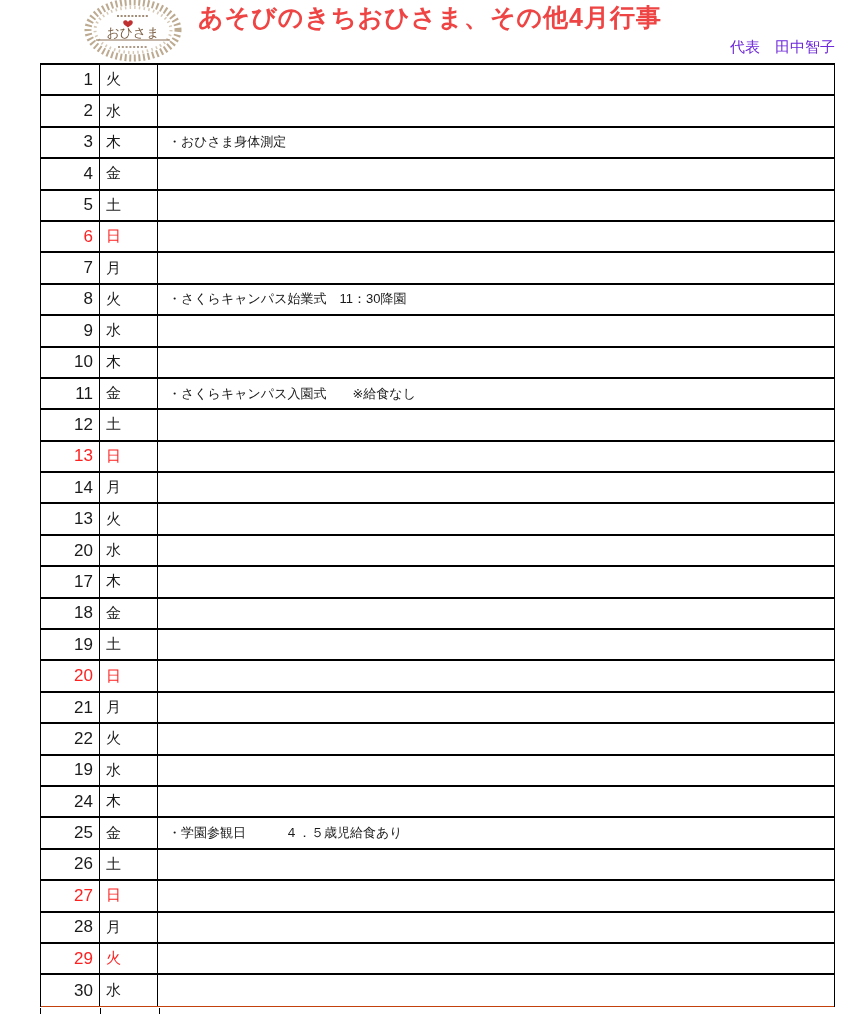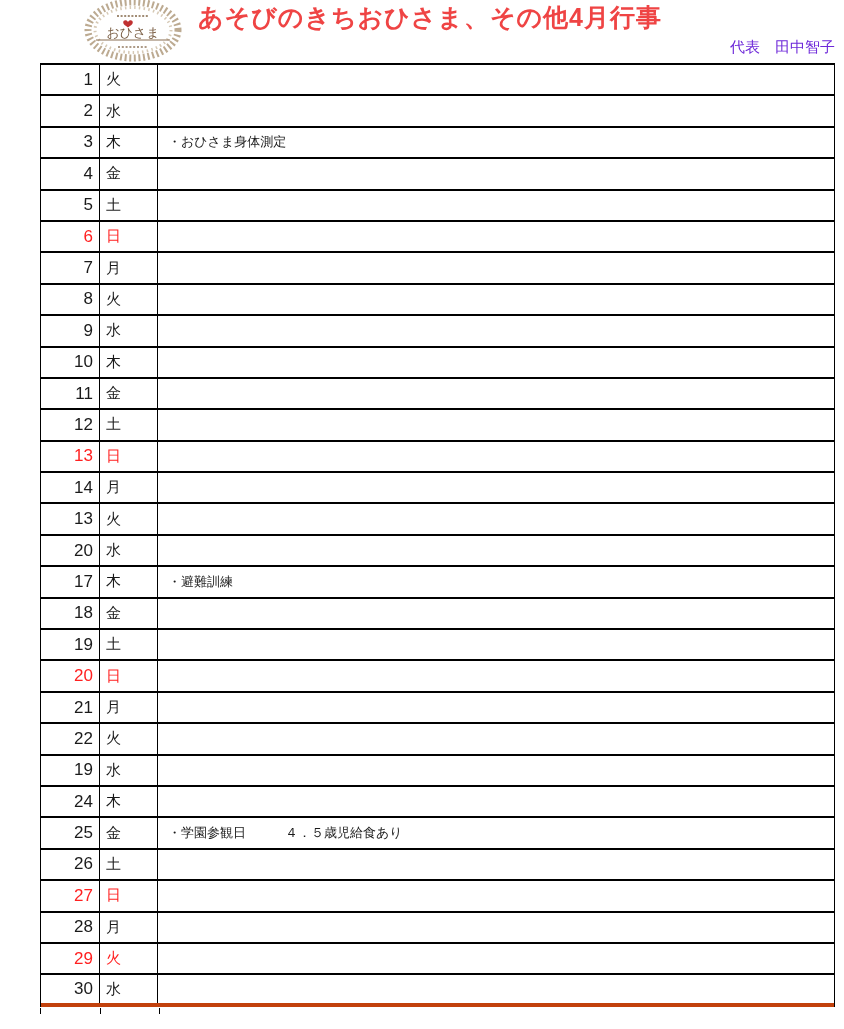--- a/index.html
+++ b/index.html
@@ -24,21 +24,21 @@
   
   .cal{
     position:absolute;left:40px;top:63px;width:793px;
     border-left:1px solid #000;border-right:1px solid #000;border-top:2px solid #000;
     box-sizing:content-box;
   }
   .row{
     display:grid;grid-template-columns:59px 58px 1fr;
     height:31.4px;box-sizing:border-box;border-bottom:2px solid #000;
   }
-  .row:last-child{border-bottom:4px solid #c2410c;}
+  .row:last-child{border-bottom:1px solid #c2410c;}
   .cell{display:flex;align-items:center;box-sizing:border-box;overflow:hidden;}
   .c-day{
     justify-content:flex-end;padding-right:6px;font-size:17px;
     border-right:1px solid #000;
   }
   .c-wd{
     padding-left:6px;font-size:15px;border-right:1px solid #000;
   }
   .c-event{padding-left:10px;font-size:13px;white-space:pre;}
   .red .c-day,.red .c-wd{color:#ff2020;}
@@ -98,33 +98,35 @@
         <div class="cell c-wd">日</div>
         <div class="cell c-event"></div>
       </div>
       <div class="row">
         <div class="cell c-day">7</div>
         <div class="cell c-wd">月</div>
       </div>
       <div class="row">
         <div class="cell c-day">8</div>
         <div class="cell c-wd">火</div>
+        <div class="cell c-event">・さくらキャンパス始業式　11：30降園</div>
       </div>
       <div class="row">
         <div class="cell c-day">9</div>
         <div class="cell c-wd">水</div>
         <div class="cell c-event"></div>
       </div>
       <div class="row">
         <div class="cell c-day">10</div>
         <div class="cell c-wd">木</div>
       </div>
       <div class="row">
         <div class="cell c-day">11</div>
         <div class="cell c-wd">金</div>
+        <div class="cell c-event">・さくらキャンパス入園式　　※給食なし</div>
       </div>
       <div class="row">
         <div class="cell c-day">12</div>
         <div class="cell c-wd">土</div>
         <div class="cell c-event"></div>
       </div>
       <div class="row red">
         <div class="cell c-day">13</div>
         <div class="cell c-wd">日</div>
         <div class="cell c-event"></div>
@@ -140,21 +142,20 @@
         <div class="cell c-event"></div>
       </div>
       <div class="row">
         <div class="cell c-day">20</div>
         <div class="cell c-wd">水</div>
         <div class="cell c-event"></div>
       </div>
       <div class="row">
         <div class="cell c-day">17</div>
         <div class="cell c-wd">木</div>
-        <div class="cell c-event">・避難訓練</div>
       </div>
       <div class="row">
         <div class="cell c-day">18</div>
         <div class="cell c-wd">金</div>
         <div class="cell c-event"></div>
       </div>
       <div class="row">
         <div class="cell c-day">19</div>
         <div class="cell c-wd">土</div>
         <div class="cell c-event"></div>

